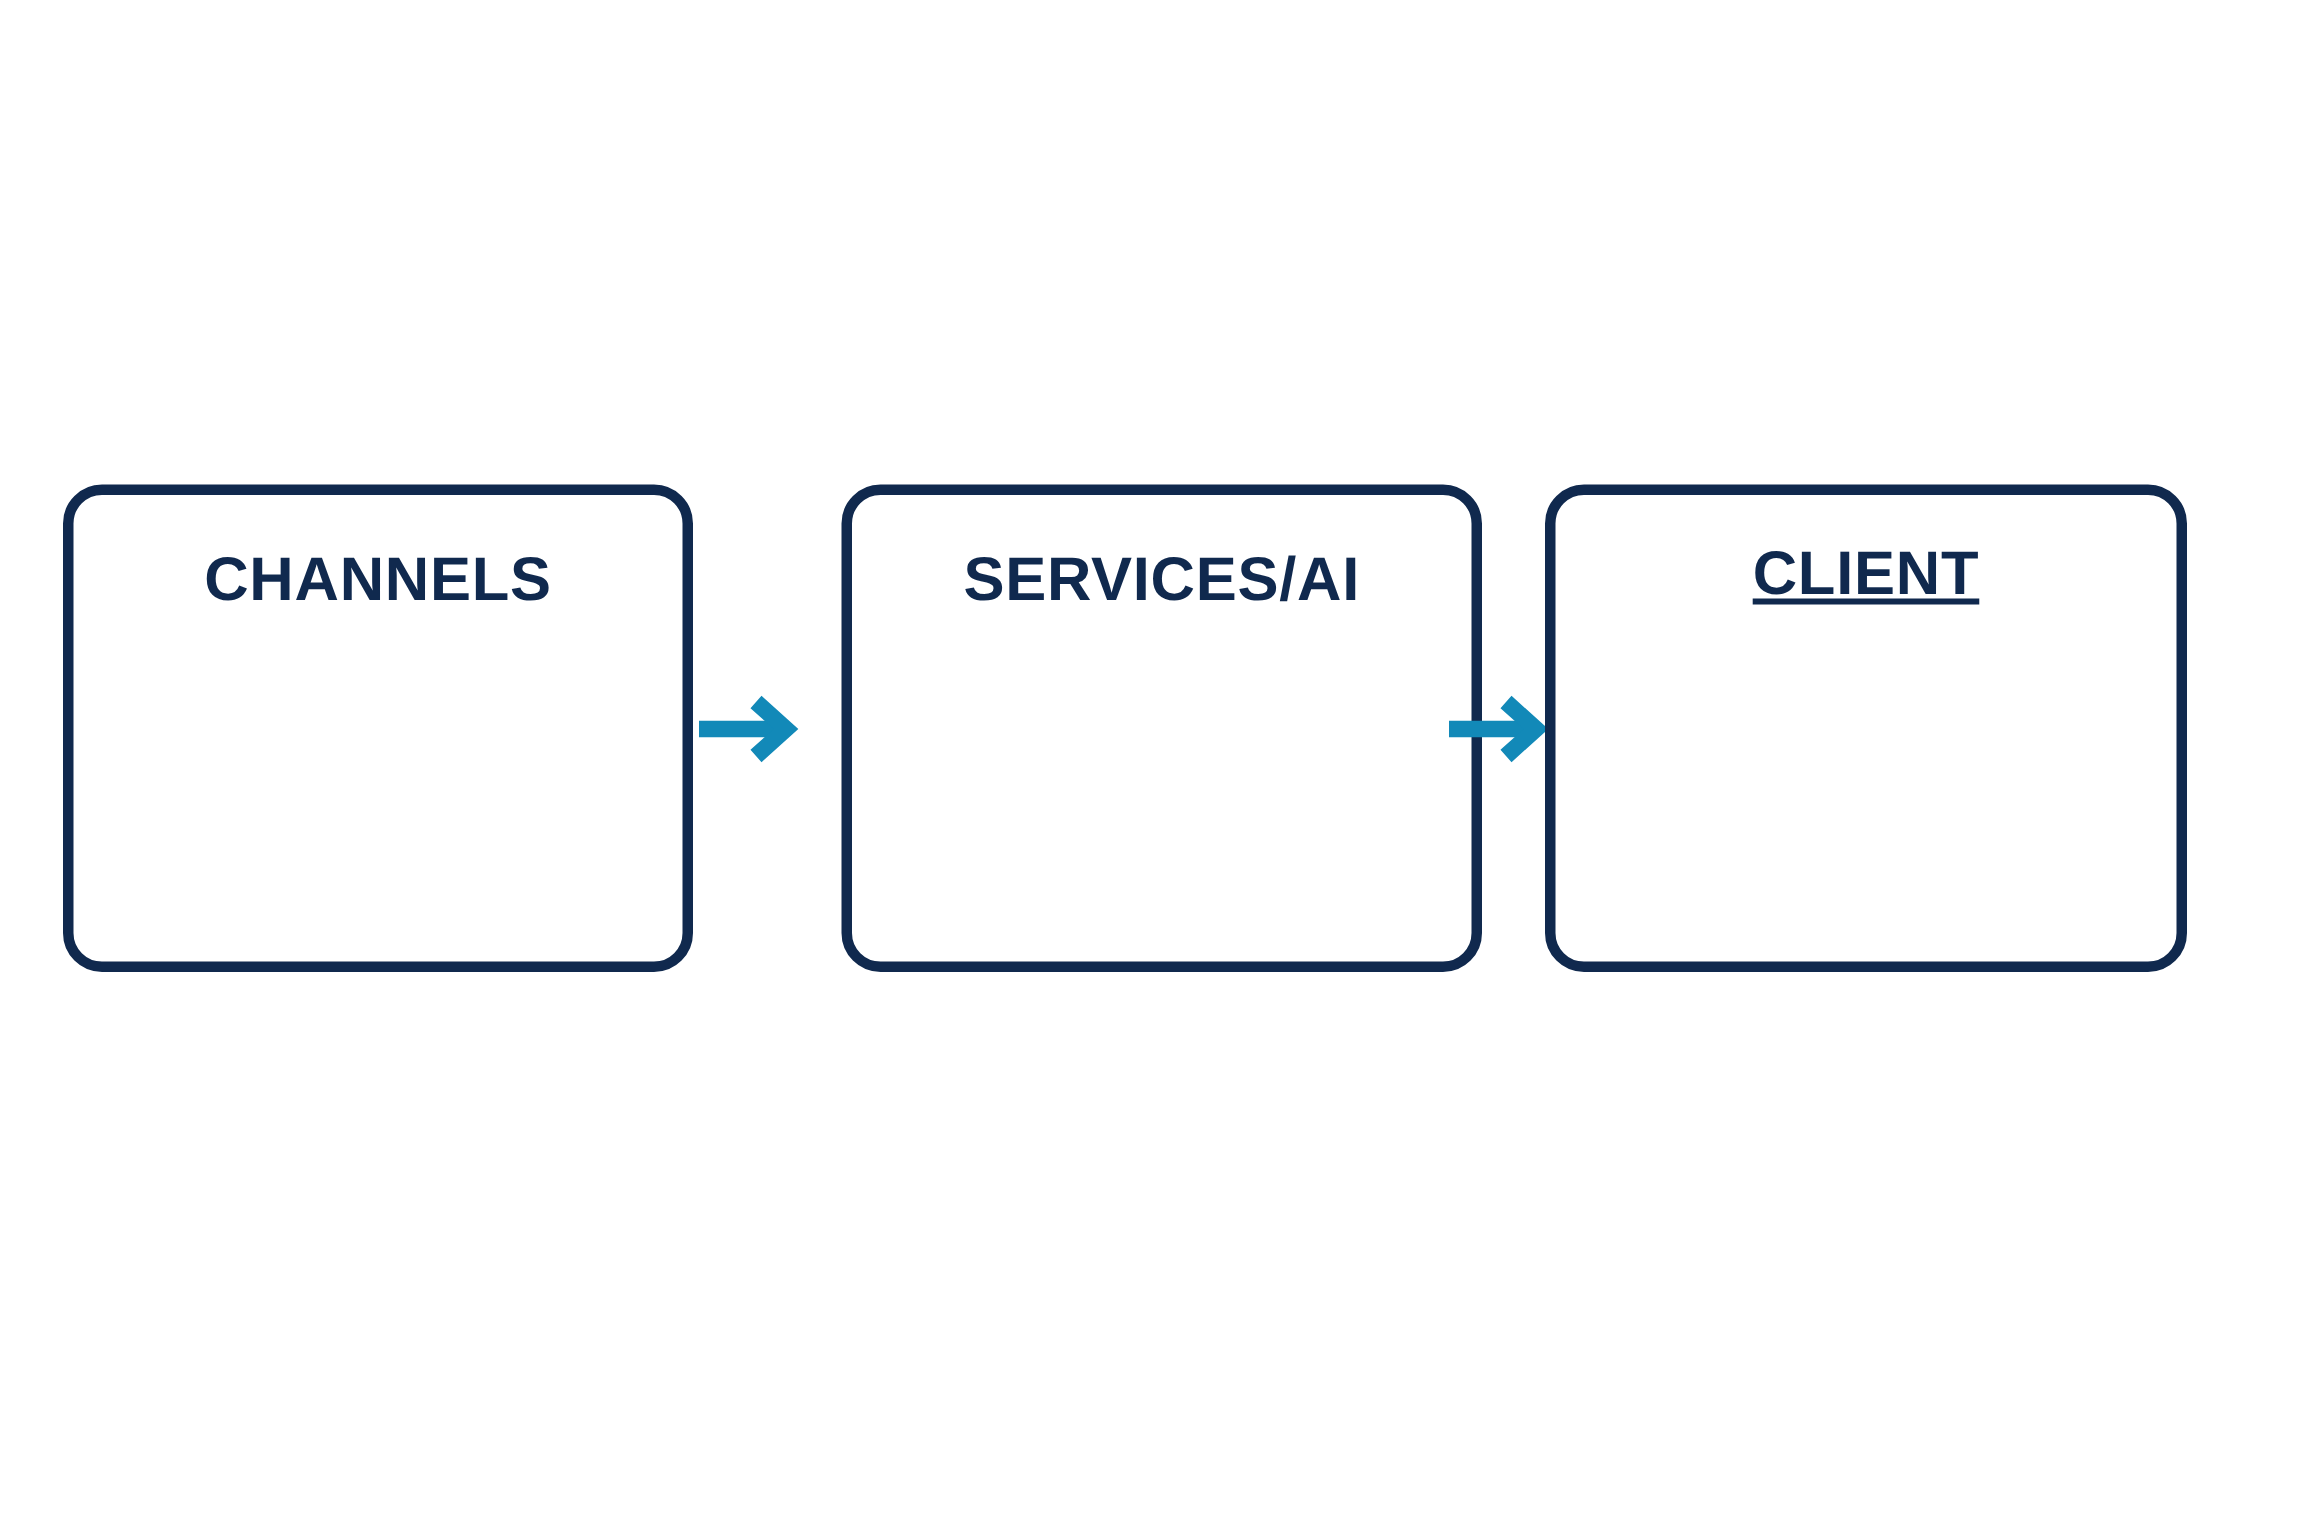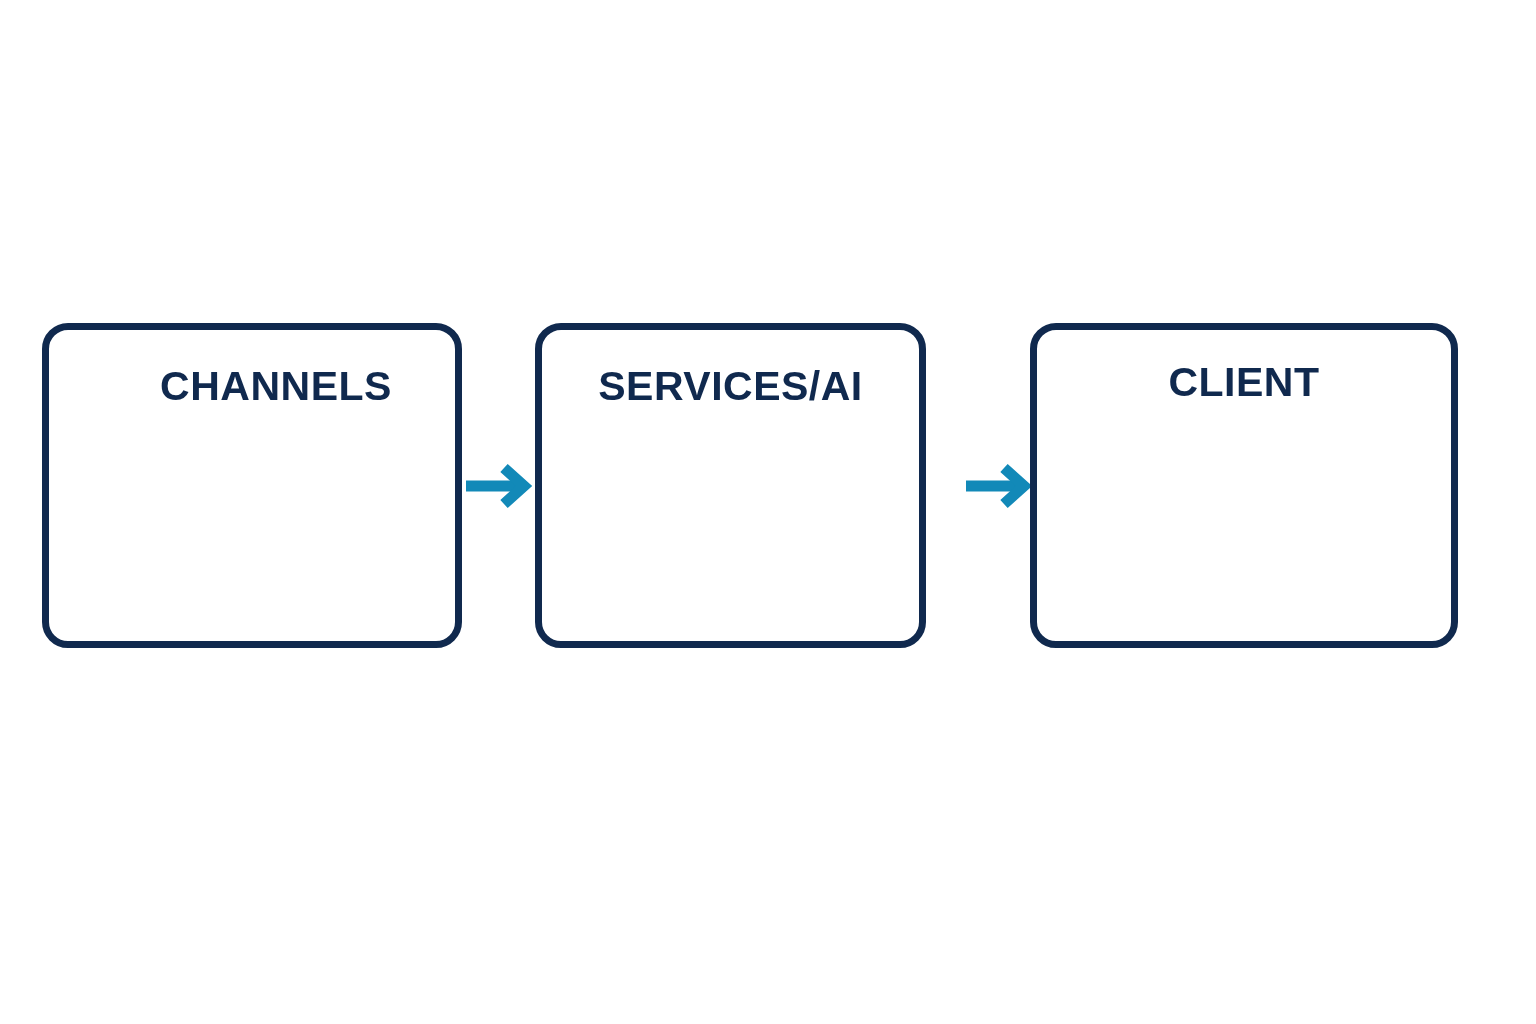--- a/index.html
+++ b/index.html
@@ -26,37 +26,37 @@
   
   .box {
     position: absolute;
     box-sizing: border-box;
     border: 7px solid #10294e;
     border-radius: 26px;
     background: #ffffff;
     overflow: hidden;
   }
   #box-channels { left: 42px;   top: 323px; width: 420px; height: 325px; }
-  #box-services { left: 535px;  top: 323px; width: 391px; height: 325px; }
+  #box-services { left: 561px;  top: 323px; width: 427px; height: 325px; }
   #box-client   { left: 1030px; top: 323px; width: 428px; height: 325px; }
 
   .box-title {
     position: absolute;
     left: 0;
     width: 100%;
     text-align: center;
     font-weight: bold;
     font-size: 41px;
     line-height: 45px;
     letter-spacing: 0.5px;
     color: #10294e;
   }
-  #box-channels .box-title { top: 34px; padding-left: 24px; }
+  #box-channels .box-title { top: 34px; }
   #box-services .box-title { top: 34px; }
-  #box-client   .box-title { top: 30px; }
+  #box-client   .box-title { top: 30px; text-decoration: underline; }
 
   
   .arrow {
     position: absolute;
     width: 70px;
     height: 48px;
   }
   #arrow-1 { left: 466px; top: 462px; }
   #arrow-2 { left: 966px; top: 462px; }
 

